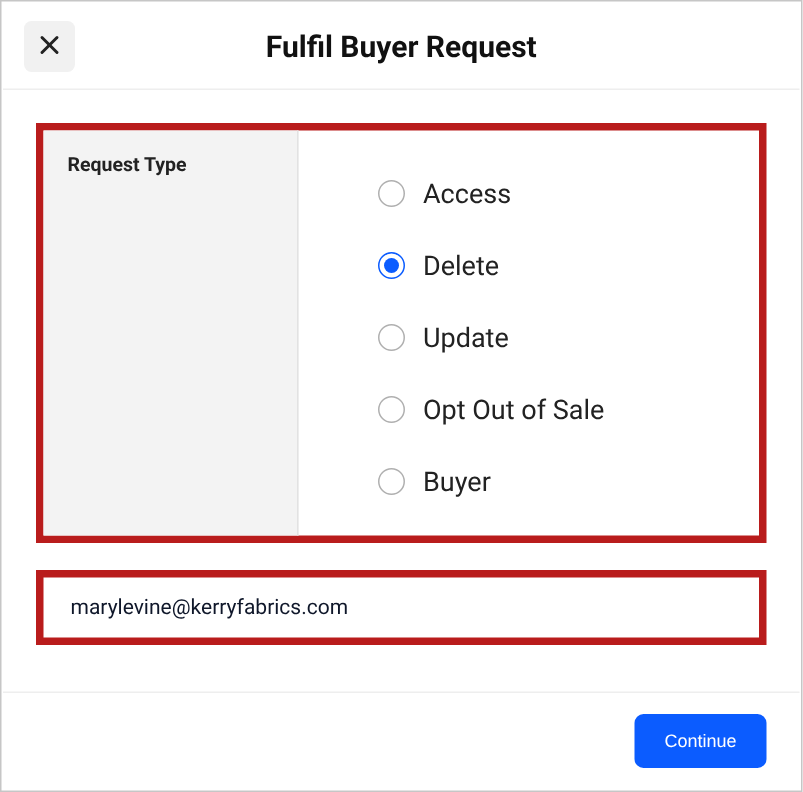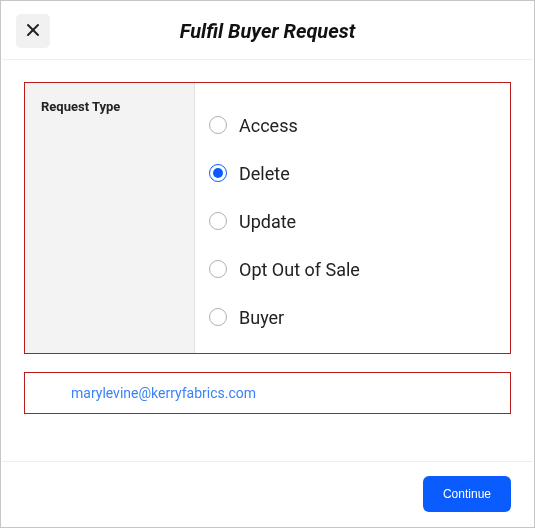--- a/index.html
+++ b/index.html
@@ -19,21 +19,20 @@
     display: flex;
     flex-direction: column;
   }
   .modal-header {
     position: relative;
     height: 58px;
     border-bottom: 1px solid #eee;
     display: flex;
     align-items: center;
     justify-content: center;
-    font-style: italic;
   }
   .close-btn {
     position: absolute;
     left: 14px;
     top: 12px;
     width: 34px;
     height: 34px;
     border: none;
     background: #f1f1f1;
     border-radius: 5px;
@@ -48,23 +47,24 @@
   .modal-title {
     font-size: 20px;
     font-weight: 700;
     color: #111;
   }
   .modal-body {
     padding: 22px 22px 0 22px;
     flex: 1;
   }
   .panel {
-    border: 1px solid #b91c1c;
+    border: 5px solid #b91c1c;
     display: flex;
     margin-bottom: 18px;
+    gap: 39px;
   }
   .panel-left {
     width: 170px;
     background: #f3f3f3;
     border-right: 1px solid #e2e2e2;
     padding: 16px 16px;
   }
   .panel-left-label {
     font-size: 13px;
     font-weight: 700;
@@ -106,24 +106,24 @@
   .radio-label {
     font-size: 18px;
     color: #222;
   }
   .panel.customer .panel-right {
     padding: 12px 14px;
     display: flex;
     align-items: center;
   }
   .customer-link {
-    color: #3b82f6;
+    color: #0f172a;
     font-size: 14px;
     text-decoration: none;
-    margin-left: 32px;
+    margin-left: 4px;
   }
   .modal-footer {
     border-top: 1px solid #eee;
     padding: 14px 22px;
     display: flex;
     justify-content: flex-end;
   }
   .continue-btn {
     background: #0b5cff;
     color: #fff;

